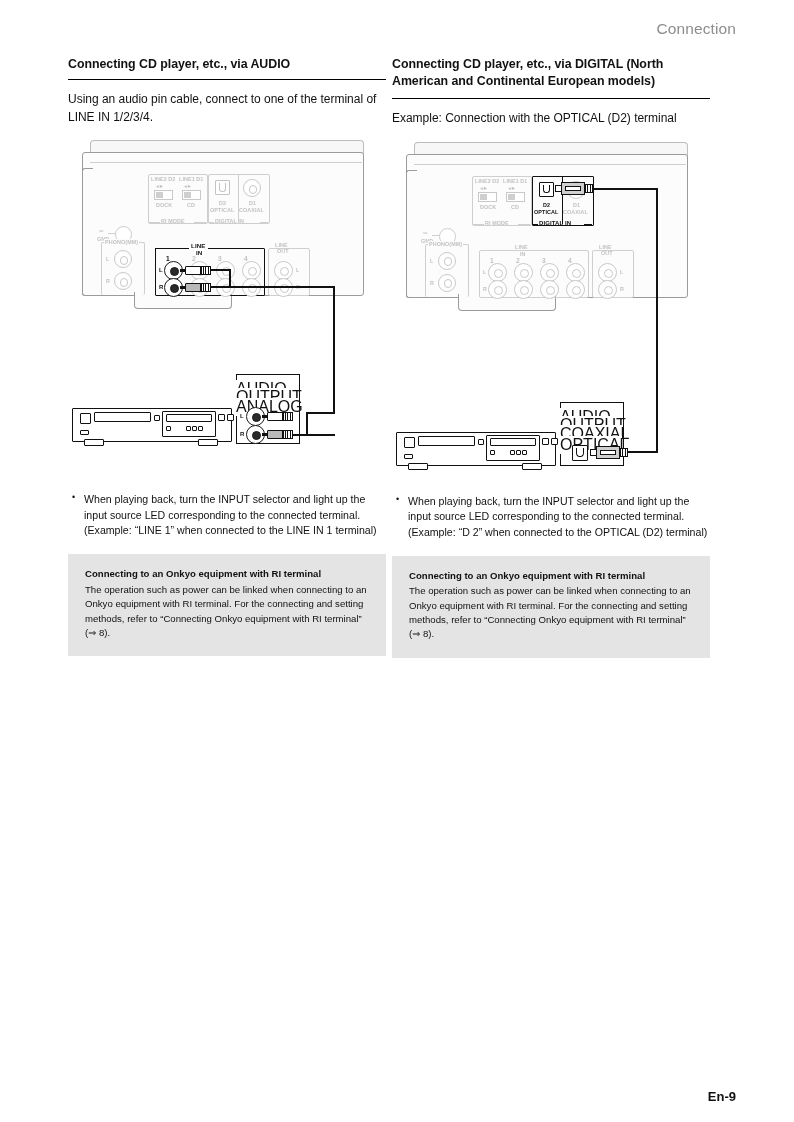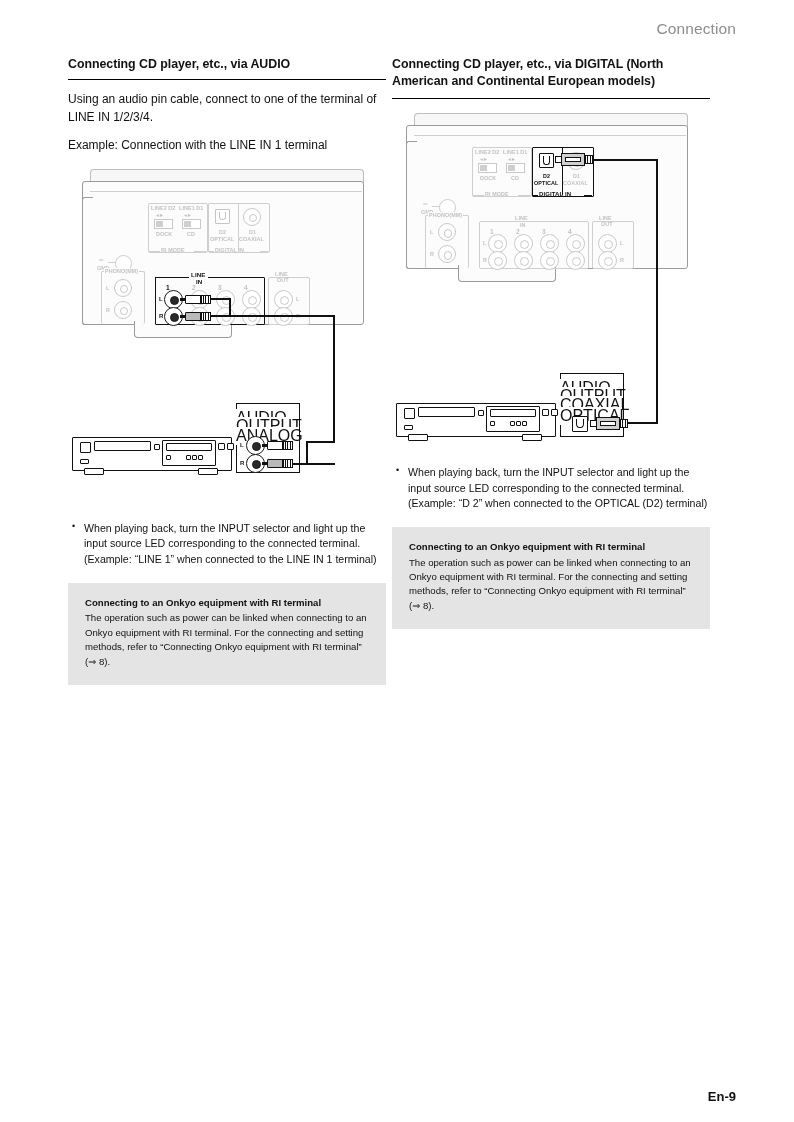--- a/index.html
+++ b/index.html
@@ -148,21 +148,20 @@
 
   <div class="runhead">Connection</div>
   <div class="footer">En-9</div>
 
   <div class="col col-left">
 
     <h2 class="sec">Connecting CD player, etc., via AUDIO</h2>
     <div class="rule"></div>
 
     <p class="body">Using an audio pin cable, connect to one of the terminal of LINE IN 1/2/3/4.</p>
-    <p class="body">Example: Connection with the LINE IN 1 terminal</p>
 
     <div class="diagram" style="height:346px;margin-top:12px;">
 
       <div class="chassis-top" style="left:22px;top:2px;width:272px;height:22px;"></div>
       <div class="chassis" style="left:14px;top:14px;width:280px;height:142px;"></div>
       <div class="chassis" style="left:66px;top:154px;width:96px;height:16px;border-top:none;border-radius:0 0 4px 4px;"></div>
       <div class="dash" style="left:22px;top:24px;width:272px;"></div>
       <div class="chassis" style="left:14px;top:30px;width:10px;height:126px;border-right:none;border-radius:3px 0 0 3px;"></div>
 
       <div class="gframe" style="left:80px;top:36px;width:58px;height:48px;"></div>
@@ -292,20 +291,21 @@
       <p class="nb-title">Connecting to an Onkyo equipment with RI terminal</p>
       <p class="nb-text">The operation such as power can be linked when connecting to an Onkyo equipment with RI terminal. For the connecting and setting methods, refer to “Connecting Onkyo equipment with RI terminal” (⇒ 8).</p>
     </div>
   </div>
 
   <div class="col col-right">
 
     <h2 class="sec">Connecting CD player, etc., via DIGITAL (North American and Continental European models)</h2>
     <div class="rule" style="margin-top:8px;"></div>
 
+    <p class="body">Example: Connection with the OPTICAL (D2) terminal</p>
 
     <div class="diagram" style="height:346px;margin-top:12px;">
 
       <div class="chassis-top" style="left:22px;top:2px;width:272px;height:22px;"></div>
       <div class="chassis" style="left:14px;top:14px;width:280px;height:142px;"></div>
       <div class="chassis" style="left:66px;top:154px;width:96px;height:16px;border-top:none;border-radius:0 0 4px 4px;"></div>
       <div class="dash" style="left:22px;top:24px;width:272px;"></div>
       <div class="chassis" style="left:14px;top:30px;width:10px;height:126px;border-right:none;border-radius:3px 0 0 3px;"></div>
 
       <div class="gframe" style="left:80px;top:36px;width:58px;height:48px;"></div>

